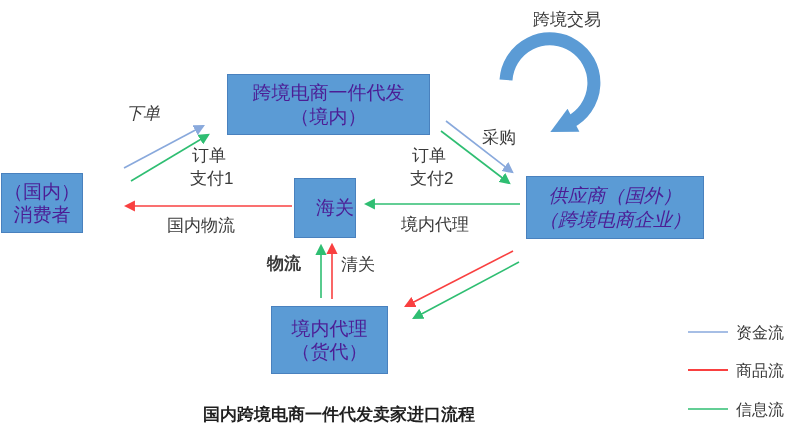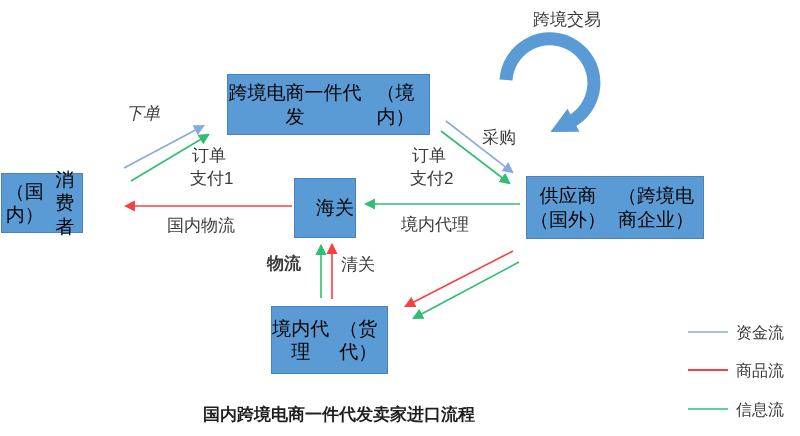--- a/index.html
+++ b/index.html
@@ -2,21 +2,21 @@
 <html><head>
 <meta charset="utf-8">
 <style>
   html,body{margin:0;padding:0;background:#ffffff;}
   body{font-family:"Liberation Sans","DejaVu Sans",sans-serif;}
   .canvas{position:relative;width:800px;height:436px;background:#ffffff;overflow:hidden;}
   .overlay{position:absolute;left:0;top:0;width:800px;height:436px;pointer-events:none;}
   .box{
     position:absolute;box-sizing:border-box;
     background:#5B9BD5;border:1.5px solid #4981BE;
-    color:#000000;display:flex;flex-direction:row;
+    color:#4c1d95;display:flex;flex-direction:column;
     align-items:center;justify-content:center;
     text-align:center;font-size:19px;line-height:1.22;
   }
   .lbl{position:absolute;font-size:17px;color:#3a3a3a;white-space:nowrap;}
   .lbl-big{font-size:17px;font-family:Liberation Serif, serif;}
   .legend-lbl{position:absolute;font-size:16px;color:#3a3a3a;white-space:nowrap;}
   .title{
     position:absolute;left:139px;top:403px;width:400px;
     text-align:center;font-size:17px;font-weight:bold;color:#1f1f1f;white-space:nowrap;
   }
@@ -69,21 +69,21 @@
     <span>跨境电商一件代发</span>
     <span>（境内）</span>
   </div>
   <div class="box" style="left:1px;top:173px;width:82px;height:60px;">
     <span>（国内）</span>
     <span>消费者</span>
   </div>
   <div class="box" style="left:294px;top:178px;width:62px;height:60px;padding-left:20px;">
     <span>海关</span>
   </div>
-  <div class="box" style="left:526px;top:176px;width:178px;height:63px;">
+  <div class="box" style="left:526px;top:176px;width:178px;height:63px;font-style:italic;">
     <span>供应商（国外）</span>
     <span>（跨境电商企业）</span>
   </div>
   <div class="box" style="left:271px;top:306px;width:117px;height:68px;">
     <span>境内代理</span>
     <span>（货代）</span>
   </div>
 
   <div class="lbl" style="left:126px;top:102px;font-style:italic;">下单</div>
   <div class="lbl" style="left:192px;top:144px;">订单</div>

